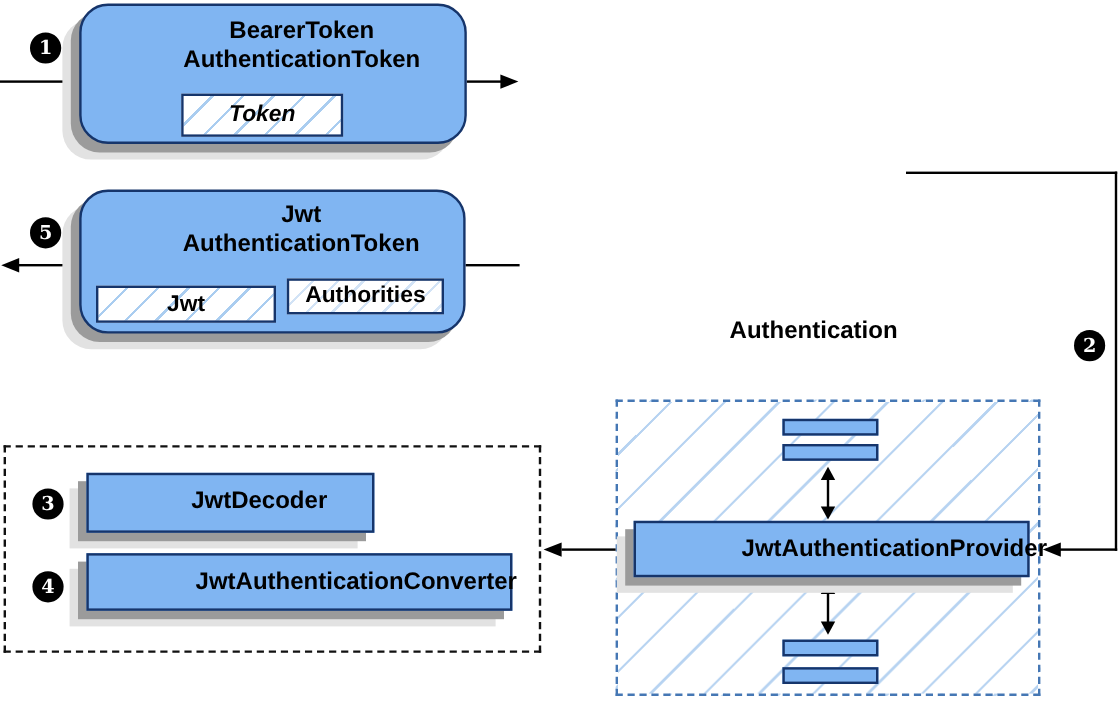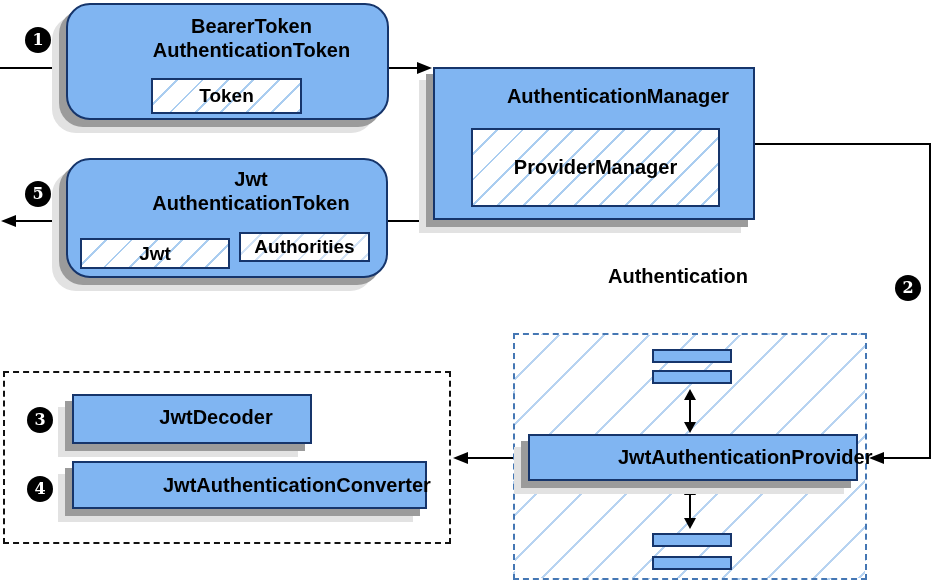--- a/index.html
+++ b/index.html
@@ -61,30 +61,26 @@
 <div id="diagram">
 
   <div class="hline" style="left:0; top:67; width:66px; height:2px; top:67px;"></div>
   <div class="badge" style="left:25px; top:27px;">1</div>
 
   <div class="node rounded" style="left:66px; top:3px; width:323px; height:117px;">
     <div class="node-title" style="margin-top:9px;">
       <div>BearerToken</div>
       <div>AuthenticationToken</div>
     </div>
-    <div class="inner-box hatch" style="left:83px; top:73px; width:151px; height:36px; line-height:32px;">Token</div>
+    <div class="inner-box hatch" style="left:83px; top:73px; width:135px; height:36px; line-height:32px;font-style:italic;">Token</div>
   </div>
 
   <div class="hline" style="left:389px; top:67px; width:30px; height:2px;"></div>
   <div class="tri tri-right" style="left:417px; top:62px;"></div>
 
-  <div class="node" style="left:433px; top:67px; width:322px; height:153px;">
-    <div class="node-title" style="margin-top:15px;">AuthenticationManager</div>
-    <div class="inner-box hatch" style="left:36px; top:59px; width:249px; height:79px; line-height:75px; font-size:20px;">ProviderManager</div>
-  </div>
 
   <div class="hline" style="left:755px; top:143px; width:176px; height:2px;"></div>
   <div class="vline" style="left:929px; top:143px; width:2px; height:316px;"></div>
   <div class="hline" style="left:882px; top:457px; width:49px; height:2px;"></div>
   <div class="tri tri-left" style="left:869px; top:452px;"></div>
   <div class="badge" style="left:895px; top:275px;">2</div>
 
   <div class="plain-label" style="left:578px; top:264px; width:200px;">
     <div>Authentication</div>
   </div>

